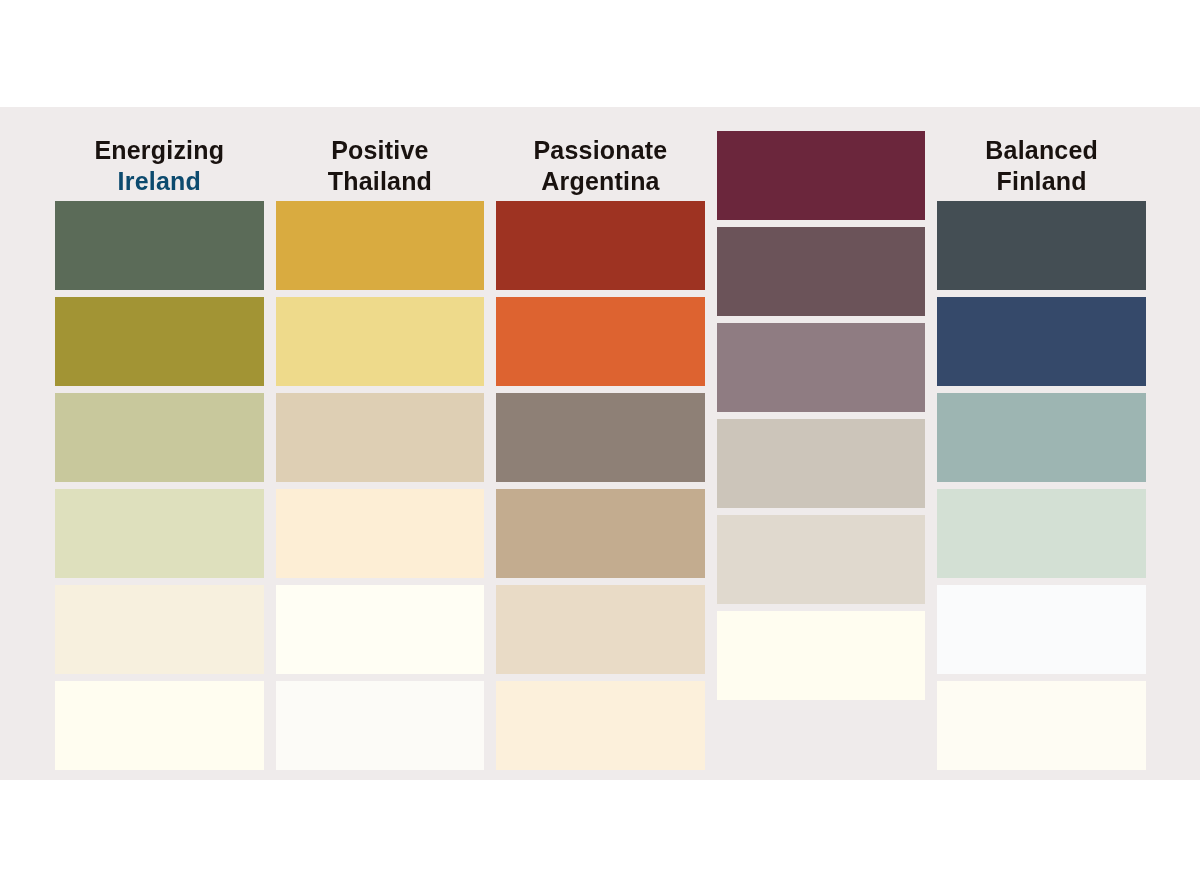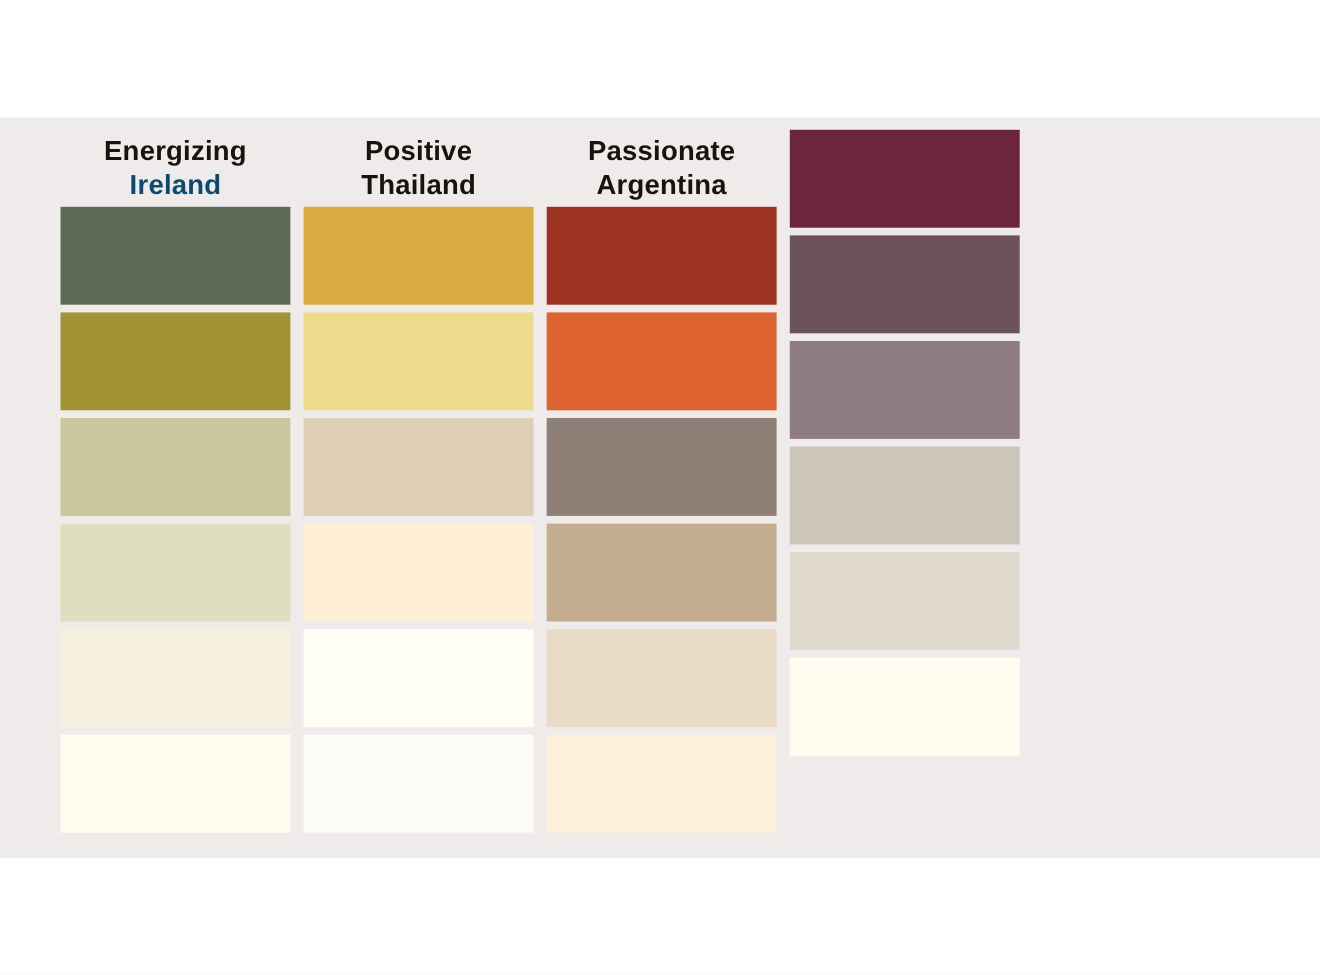--- a/index.html
+++ b/index.html
@@ -21,21 +21,21 @@
     top: 107px;
     width: 1200px;
     height: 673px;
     background: #efebeb;
     box-sizing: border-box;
   }
 
   #palette-grid {
     position: absolute;
     left: 55px;
-    top: 11px;
+    top: 24px;
     width: 1091px;
     display: flex;
     flex-direction: row;
     gap: 12px;
   }
 
   .palette-column {
     width: 209px;
     display: flex;
     flex-direction: column;
@@ -124,14 +124,28 @@
       <div class="palette-column">
         <div class="swatch-stack">
           <div class="swatch" style="background-color: rgb(107, 38, 60);"></div>
           <div class="swatch" style="background-color: rgb(107, 83, 89);"></div>
           <div class="swatch" style="background-color: rgb(143, 124, 130);"></div>
           <div class="swatch" style="background-color: rgb(204, 197, 186);"></div>
           <div class="swatch" style="background-color: rgb(224, 217, 206);"></div>
           <div class="swatch" style="background-color: rgb(255, 253, 240);"></div>
         </div>
       </div>
+      <div class="palette-column">
+        <div class="column-header">
+          <span class="header-line" style="color: rgb(25, 18, 15);">Balanced</span>
+          <span class="header-line" style="color: rgb(25, 18, 15);">Finland</span>
+        </div>
+        <div class="swatch-stack">
+          <div class="swatch" style="background-color: rgb(68, 78, 84);"></div>
+          <div class="swatch" style="background-color: rgb(53, 73, 106);"></div>
+          <div class="swatch" style="background-color: rgb(157, 181, 178);"></div>
+          <div class="swatch" style="background-color: rgb(211, 224, 212);"></div>
+          <div class="swatch" style="background-color: rgb(250, 251, 252);"></div>
+          <div class="swatch" style="background-color: rgb(254, 252, 243);"></div>
+        </div>
+      </div>
     </div>
 </div>
 
 </body></html>

